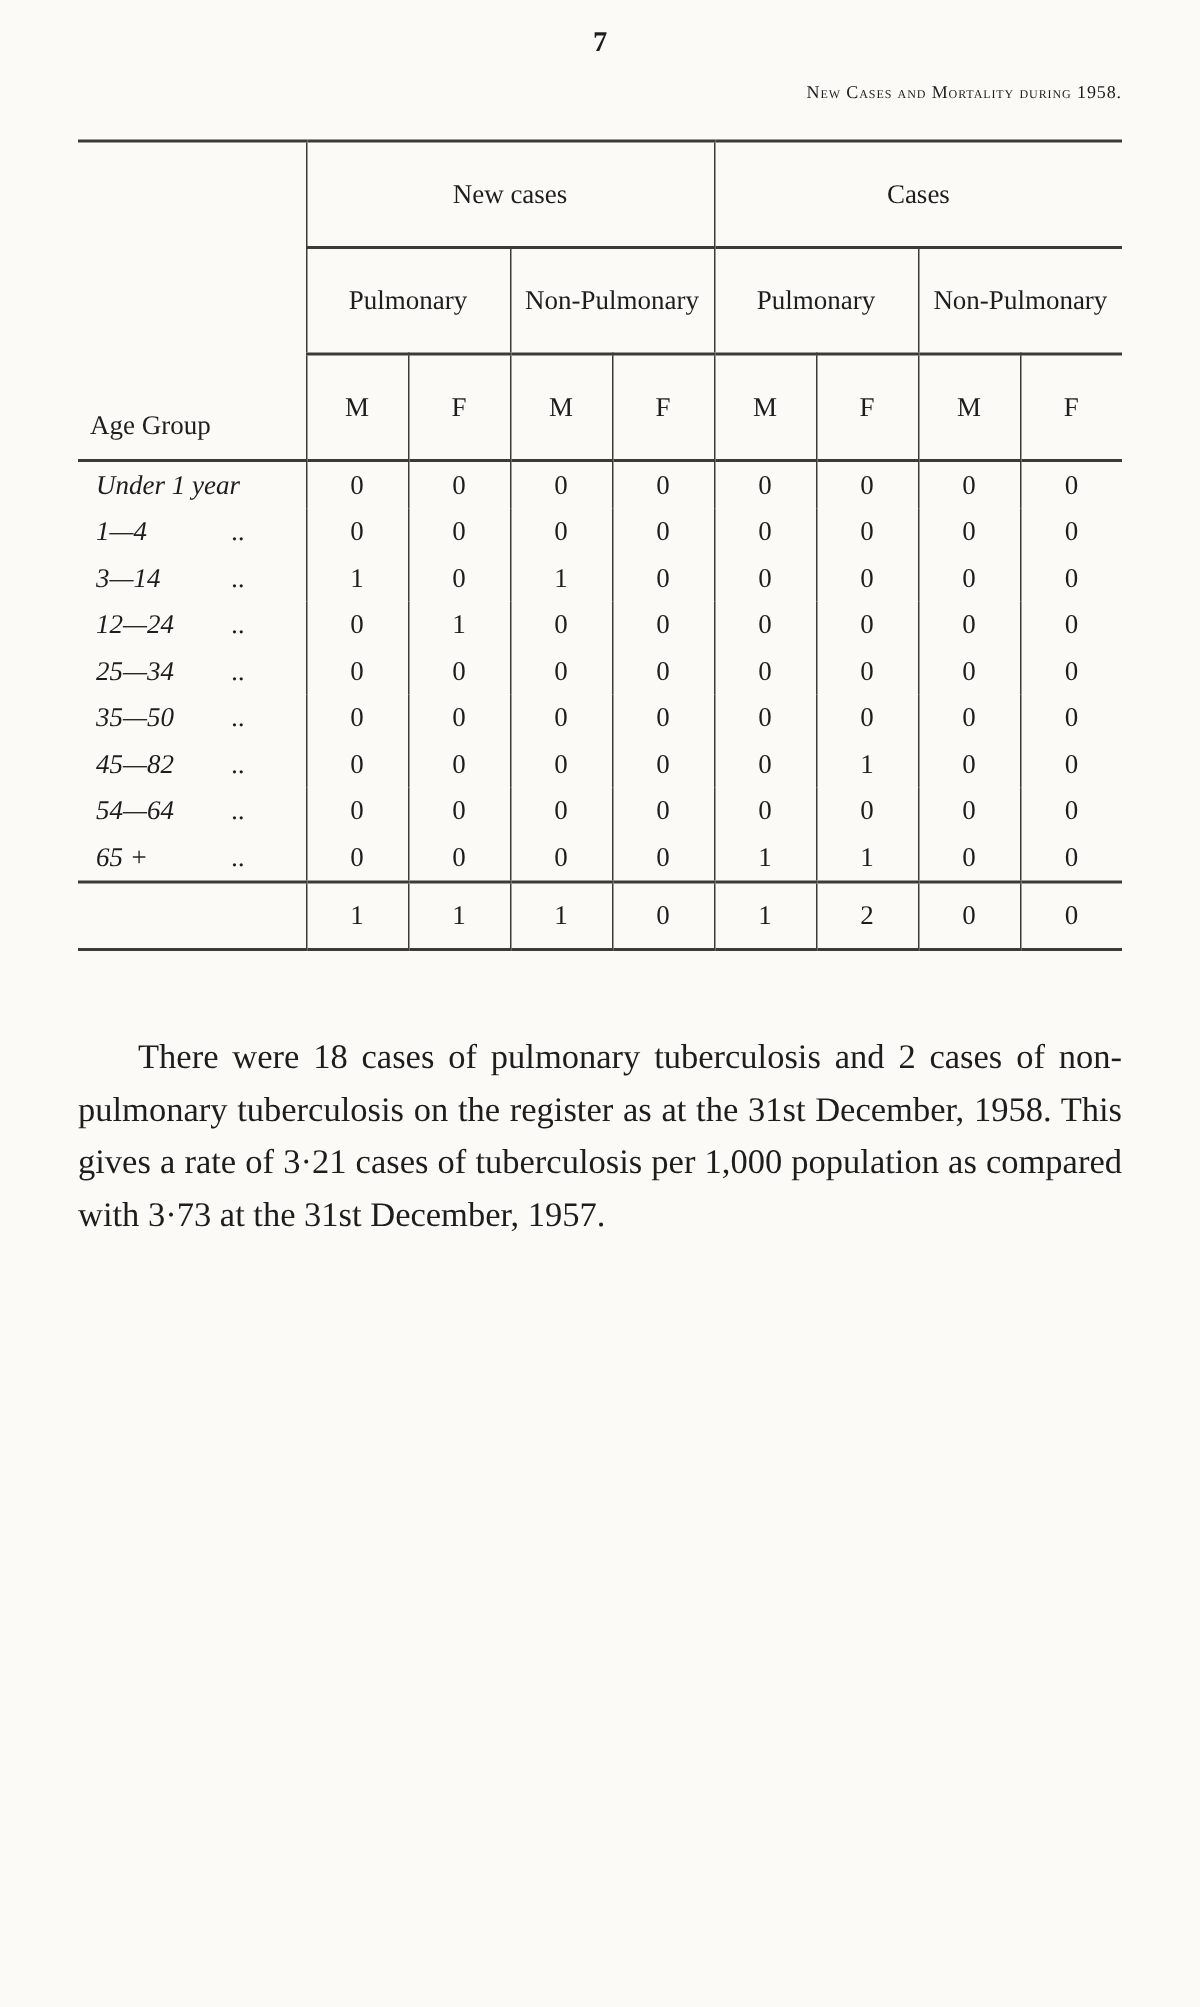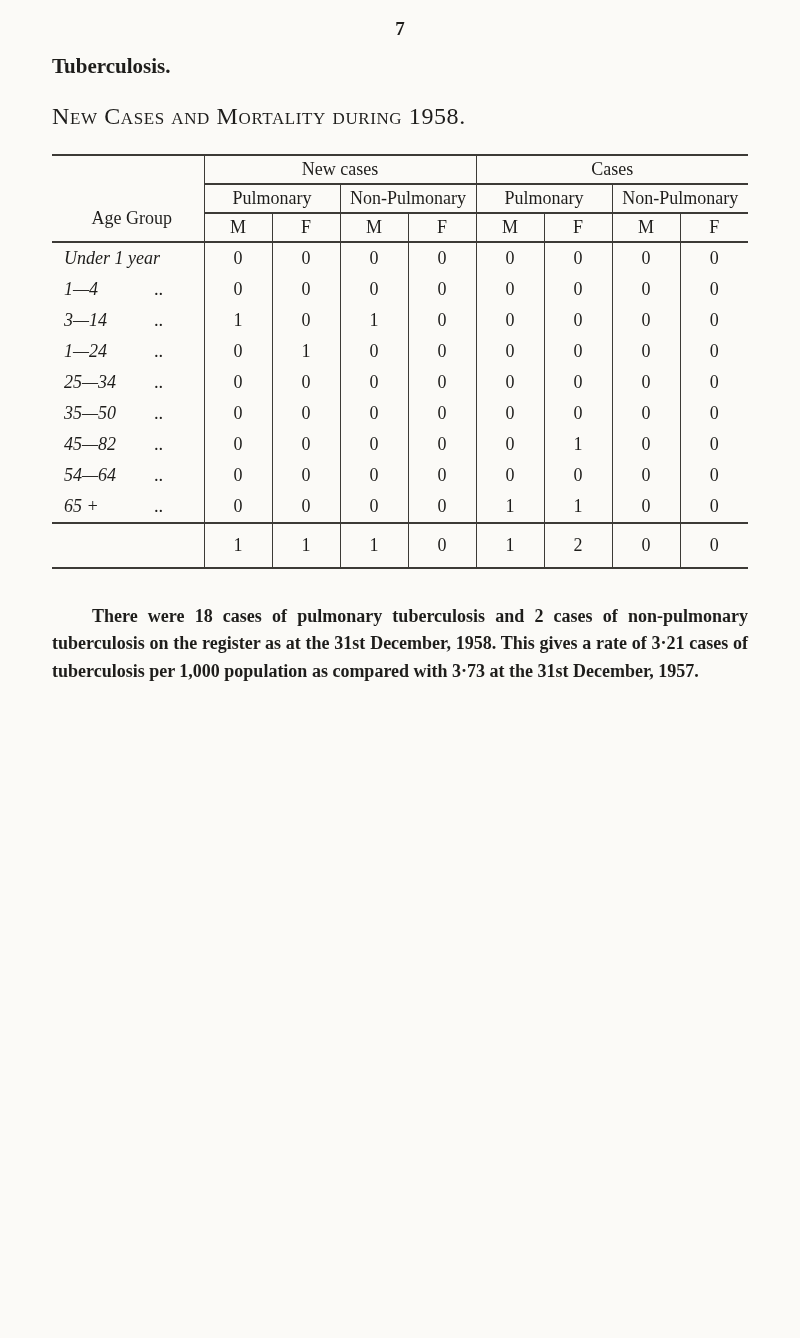--- a/index.html
+++ b/index.html
@@ -26,75 +26,73 @@
     font-weight:bold;
     font-size:19px;
     margin-bottom:14px;
   }
   .heading{
     font-size:21px;
     font-weight:bold;
     margin:0 0 24px 0;
   }
   .caption{
-    text-align:left;
+    text-align:right;
     font-variant:small-caps;
     letter-spacing:0.6px;
-    font-size:24px;
+    font-size:12px;
     margin-bottom:24px;
   }
   table{
     width:100%;
     border-collapse:collapse;
     table-layout:fixed;
     font-size:18px;
   }
   col.col-label{ width:152px; }
   th,td{
     font-weight:normal;
     text-align:center;
     padding:5px 2px;
     vertical-align:middle;
   }
-  thead th{ padding:3px 2px; }
+  thead th{ padding:24px 2px; }
   .bl{ border-left:1px solid var(--rule); }
   .bb{ border-bottom:2px solid var(--rule); }
   .bt{ border-top:2px solid var(--rule); }
-  .cell-label{ text-align:center; }
+  .cell-label{ text-align:left; }
   .agegroup{
     vertical-align:bottom;
     padding:0 0 12px 8px;
   }
   .lblwrap{
     display:flex;
     justify-content:space-between;
     align-items:baseline;
     padding:0 38px 0 10px;
     font-style:italic;
   }
   tbody td{ padding:5px 2px; }
   tbody tr td{ height:30px; }
   .row-total td{ padding:11px 2px; height:42px; }
   .body-text{
-    margin:34px 0 0 0;
-    font-size:18px;
+    margin:54px 0 0 0;
+    font-size:23px;
     line-height:1.52;
     text-align:justify;
     text-indent:40px;
-    font-weight:bold;
   }
 </style>
 </head>
 <body>
 
 <div class="page">
 
   <div class="page-number">7</div>
 
-  <h2 class="heading">Tuberculosis.</h2>
 
   <div class="caption">New Cases and Mortality during 1958.</div>
 
   <table>
     <colgroup>
       <col class="col-label">
       <col span="8" class="col-num">
     </colgroup>
     <thead>
       <tr>
@@ -164,21 +162,21 @@
         <td class="bl">1</td>
         <td class="bl">0</td>
         <td class="bl">0</td>
         <td class="bl">0</td>
         <td class="bl">0</td>
         <td class="bl">0</td>
       </tr>
       <tr>
         <td class="cell-label">
             <div class="lblwrap">
-              <span>1—24</span>
+              <span>12—24</span>
               <span>..</span>
             </div>
           </td>
         <td class="bl">0</td>
         <td class="bl">1</td>
         <td class="bl">0</td>
         <td class="bl">0</td>
         <td class="bl">0</td>
         <td class="bl">0</td>
         <td class="bl">0</td>

